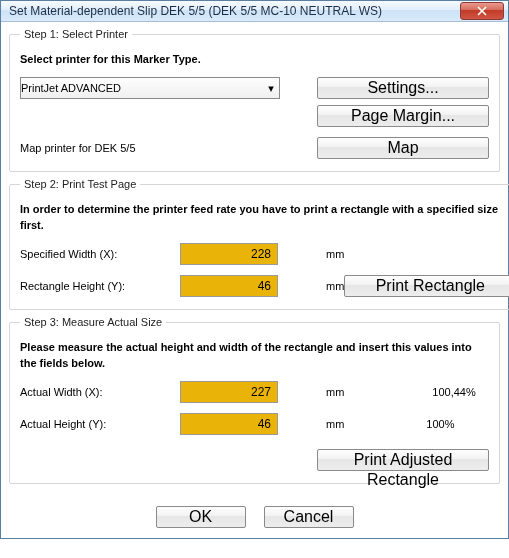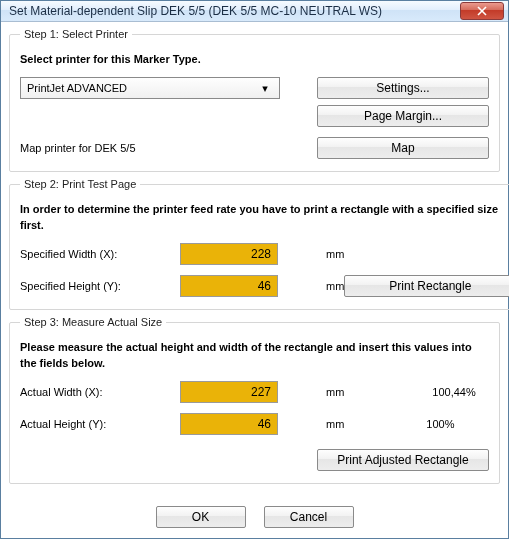--- a/index.html
+++ b/index.html
@@ -65,36 +65,36 @@
   fieldset.step legend {
     font-size: 11px;
     padding: 0 4px;
     color: #222;
   }
   .btn {
     height: 22px;
     border: 1px solid #8a8a8a;
     border-radius: 2px;
     background: linear-gradient(to bottom, #fefefe 0%, #f2f2f2 45%, #e6e6e6 46%, #ededed 100%);
-    font-size: 12px;
+    font-size: 16px;
     text-align: center;
     line-height: 20px;
     cursor: pointer;
     padding: 0 0;
   }
   .btn.wide { width: 172px; }
   .btn.bottom { width: 90px; }
   .select {
     height: 22px;
     width: 260px;
     border: 1px solid #8a8a8a;
     background: linear-gradient(to bottom, #fefefe 0%, #f0f0f0 100%);
     display: flex;
     align-items: center;
-    padding: 0 6px;
+    padding: 0 0;
     cursor: pointer;
     position: relative;
   }
   .select .sel-text { flex: 1; }
   .select .arrow {
     width: 16px;
     text-align: center;
   }
   .input {
     height: 22px;
@@ -172,21 +172,21 @@
       <legend>Step 2: Print Test Page</legend>
       <div class="instr">In order to determine the printer feed rate you have to print a rectangle with a specified size first.</div>
 
       <div class="field-row">
         <span class="field-label">Specified Width (X):</span>
         <input class="input" readonly="" value="228" style="">
         <span class="unit">mm</span>
       </div>
 
       <div class="field-row" style="justify-content:flex-start;">
-        <span class="field-label">Specified Height (Y):</span>
+        <span class="field-label">Rectangle Height (Y):</span>
         <input class="input" readonly="" value="46" style="">
         <span class="unit">mm</span>
         <div style="flex:1"></div>
         <div class="btn wide">Print Rectangle</div>
       </div>
     </fieldset>
 
     <fieldset class="step">
       <legend>Step 3: Measure Actual Size</legend>
       <div class="instr">Please measure the actual height and width of the rectangle and insert this values into the fields below.</div>

